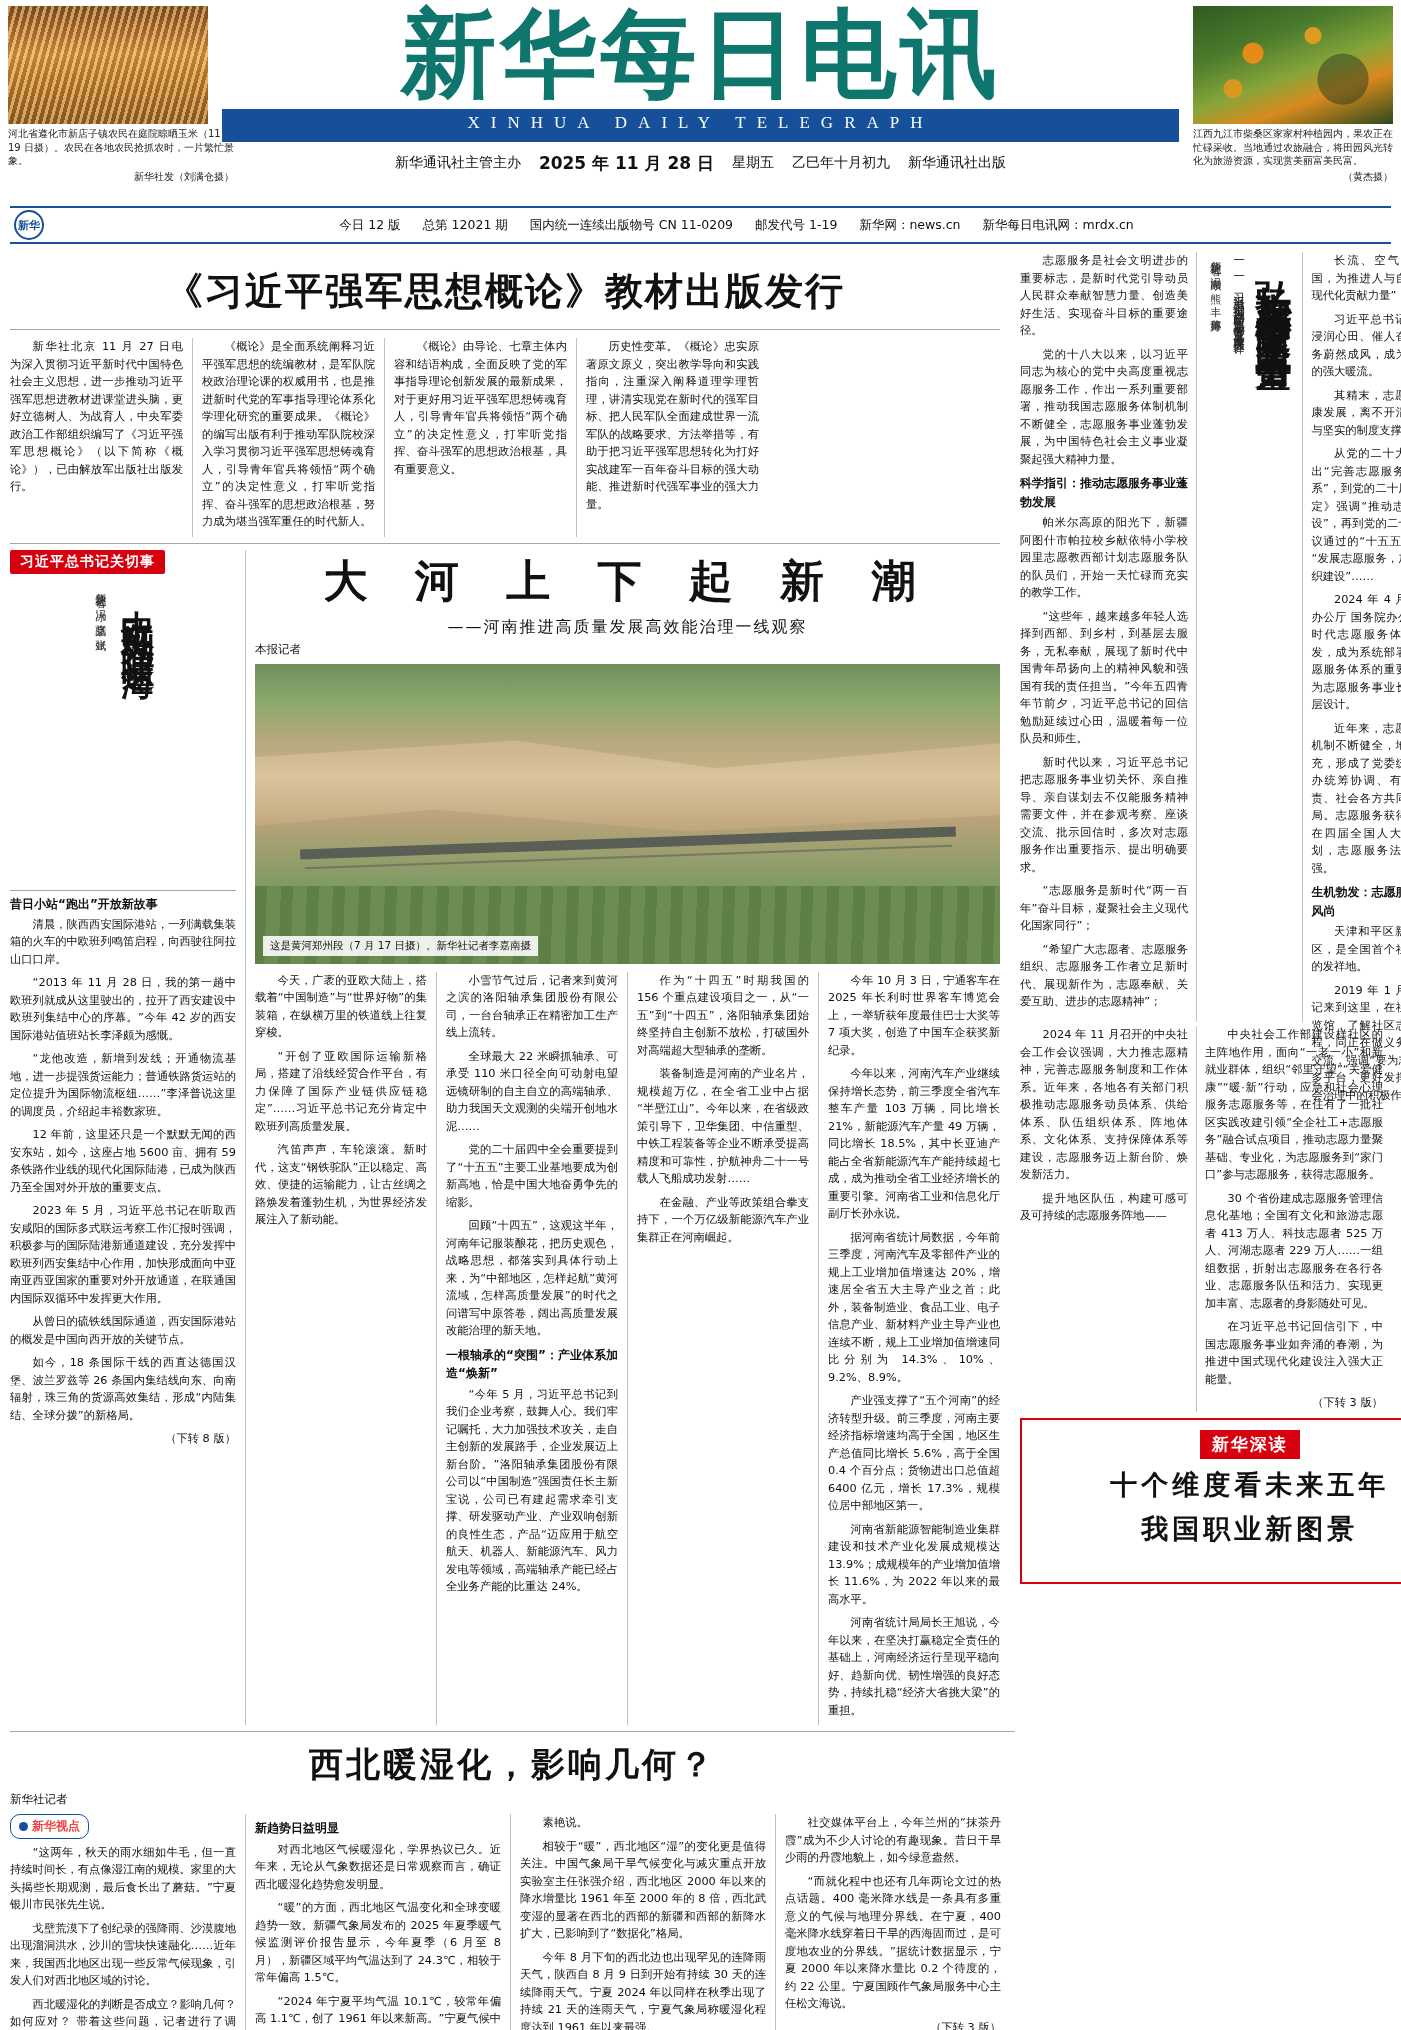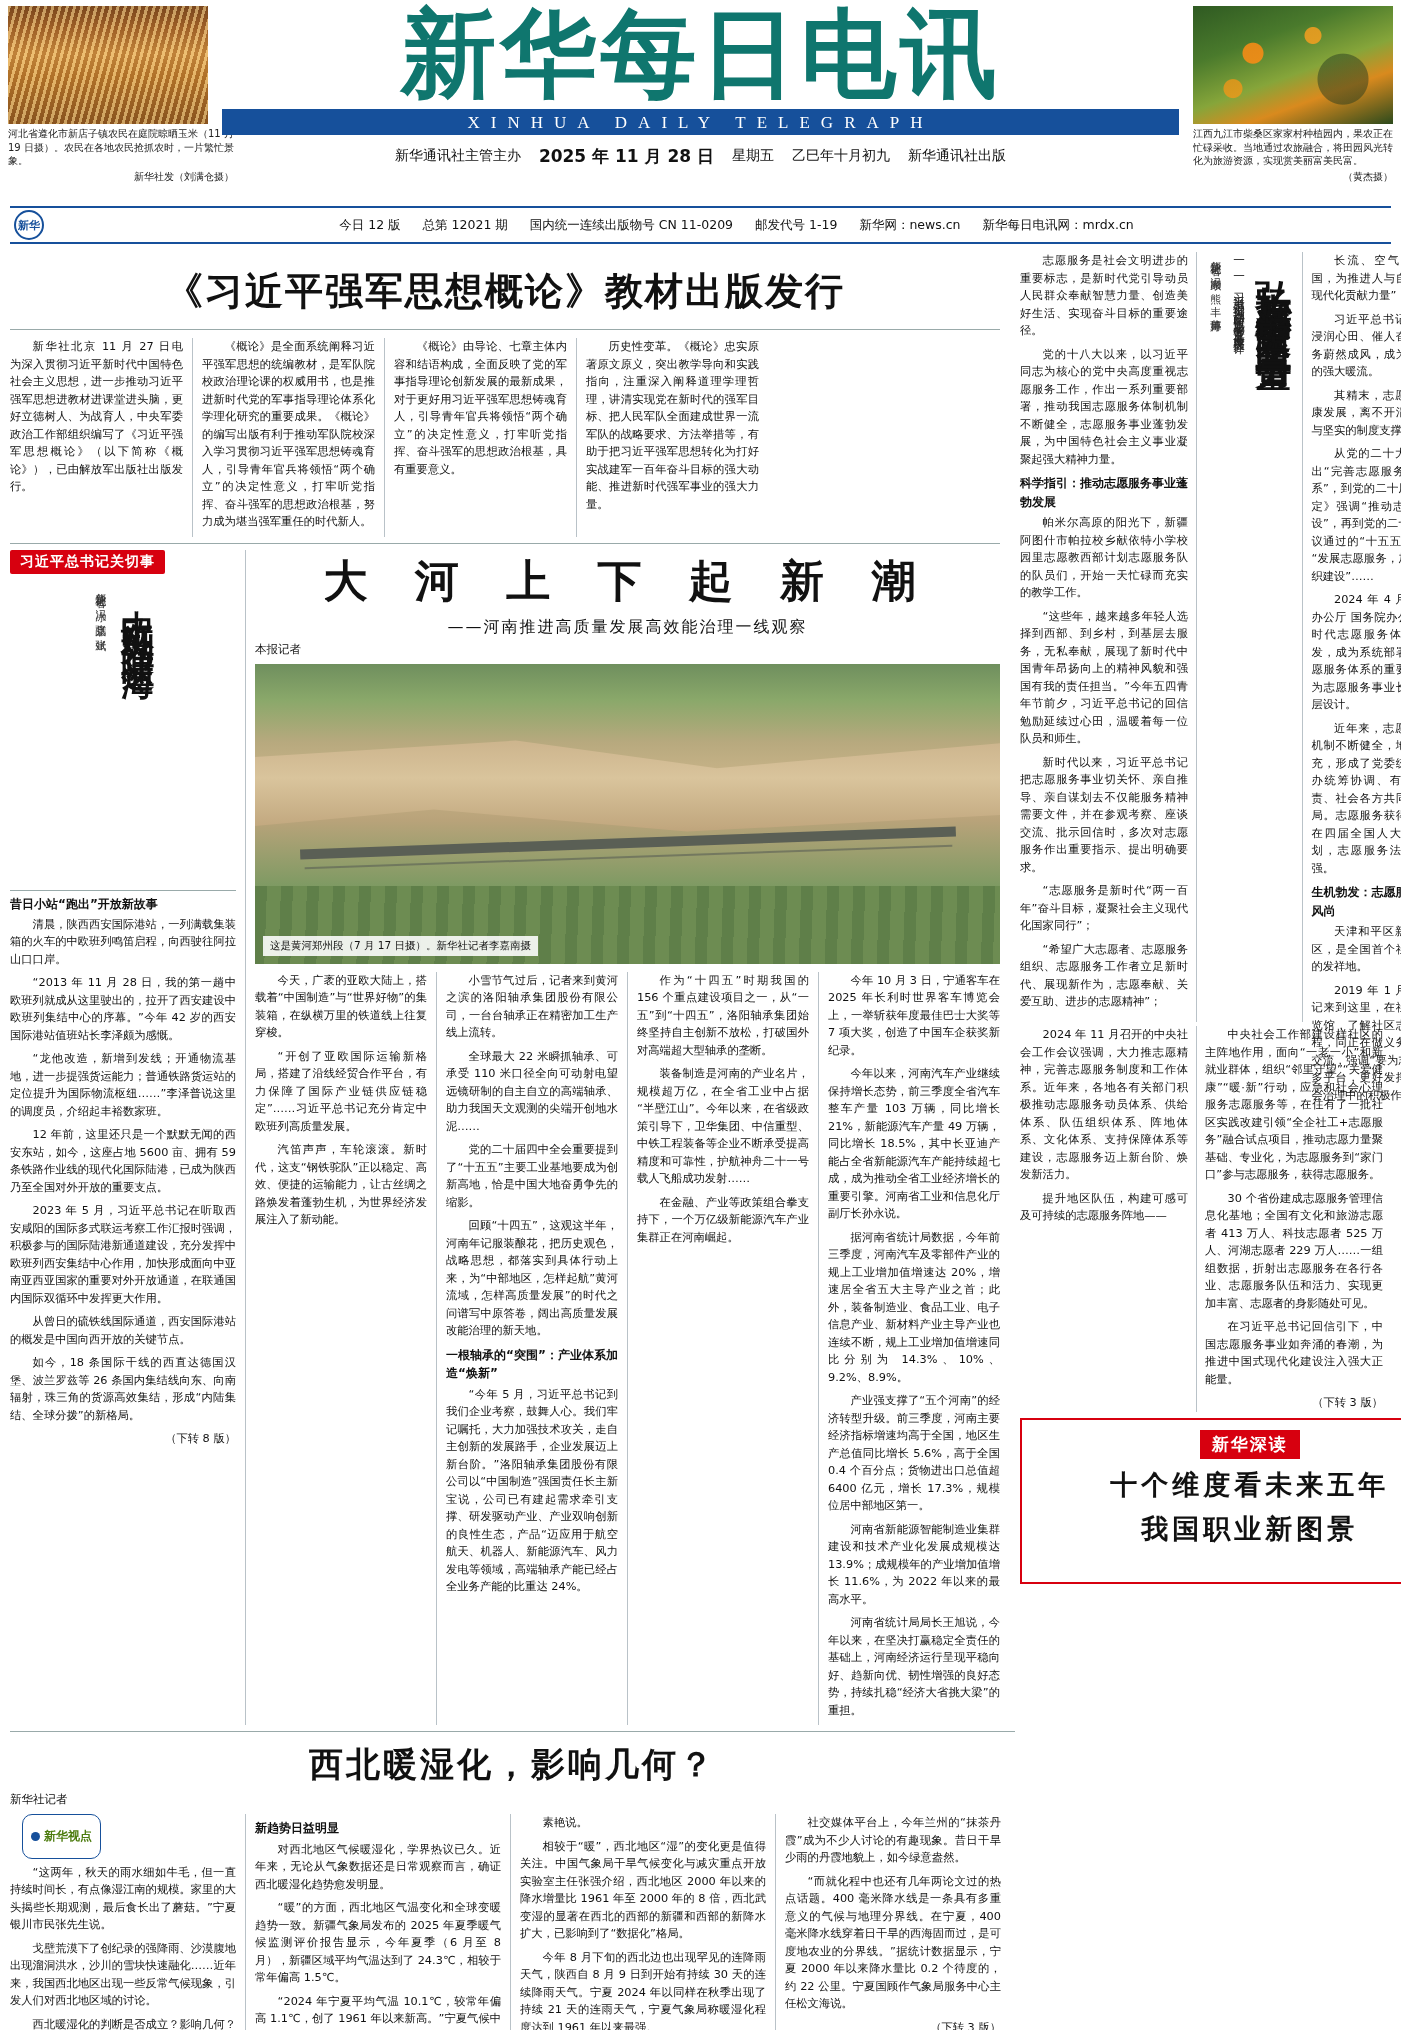--- a/index.html
+++ b/index.html
@@ -24,21 +24,21 @@
                 radial-gradient(circle at 60% 25%,rgba(255,160,30,.8) 0 8px,transparent 9px),
                 radial-gradient(circle at 20% 70%,rgba(255,150,20,.7) 0 9px,transparent 10px),
                 radial-gradient(circle at 75% 62%,rgba(40,60,30,.5) 0 25px,transparent 26px);}
   .cap-line{margin-top:3px;}
   .cap-credit{text-align:right;font-size:10px;margin-top:2px;}
 
   .title-block{position:absolute;left:222px;right:222px;top:4px;text-align:center;}
   .cn-title{font-family:"DejaVu Serif","Liberation Serif",serif;font-weight:bold;color:#0f766e;
      font-size:96px;line-height:1.05;letter-spacing:4px;}
   .en-bar{margin-top:4px;background:#16509b;color:#fff;font-size:17px;letter-spacing:11px;
-     padding:4px 0 2px;font-family:"Liberation Serif",serif;}
+     padding:4px 0 9px;font-family:"Liberation Serif",serif;}
   .info-line{display:flex;justify-content:center;align-items:center;gap:18px;margin-top:10px;
      font-size:14px;color:#111;}
   .info-line .date{font-size:17px;font-weight:bold;}
 
   
   .navbar{position:relative;margin:6px 10px 0;border-top:2px solid #16509b;border-bottom:2px solid #16509b;
      height:34px;display:flex;align-items:center;gap:28px;}
   .logo-circle{width:26px;height:26px;border-radius:50%;border:2px solid #16509b;margin:0 10px 0 4px;
      display:flex;align-items:center;justify-content:center;color:#16509b;font-size:11px;font-weight:bold;}
   .navitems{display:flex;gap:22px;font-size:12.5px;color:#111;flex:1;justify-content:center;}
@@ -84,22 +84,22 @@
      font-size:10.5px;padding:3px 7px;}
 
   
   .vhead-wrap{display:flex;gap:6px;align-items:flex-start;}
 
   
   .hl2{text-align:center;font-family:"DejaVu Serif","Liberation Serif",serif;font-weight:bold;
      font-size:34px;letter-spacing:3px;margin:10px 0 4px;}
   .small-head{font-weight:bold;font-size:12px;margin:5px 0 3px;}
 
-  .badge-blue{display:inline-flex;align-items:center;gap:4px;border:1px solid #16509b;color:#4d7c0f;
-     font-size:12px;padding:12px 8px;border-radius:10px;font-weight:bold;margin-left:12px;}
+  .badge-blue{display:inline-flex;align-items:center;gap:4px;border:1px solid #16509b;color:#ef4444;
+     font-size:12px;padding:2px 8px;border-radius:10px;font-weight:bold;}
   .badge-dot{width:9px;height:9px;border-radius:50%;background:#16509b;display:inline-block;}
 
   .promo{border:2px solid #d7000f;padding:10px 12px 12px;margin-top:6px;}
   .promo-tag{display:inline-block;background:#d7000f;color:#fff;font-weight:bold;font-size:17px;
      padding:3px 12px;letter-spacing:2px;}
   .promo-line{text-align:center;font-family:"DejaVu Serif","Liberation Serif",serif;font-weight:bold;
      font-size:27px;letter-spacing:4px;margin-top:8px;}
   .promo-page{text-align:right;font-size:12px;margin-top:6px;color:#111;}
   .cont{font-size:11.3px;text-align:right;}
   .vcredit{writing-mode:vertical-rl;text-orientation:upright;font-size:11px;letter-spacing:1px;line-height:1.7;color:#333;}

